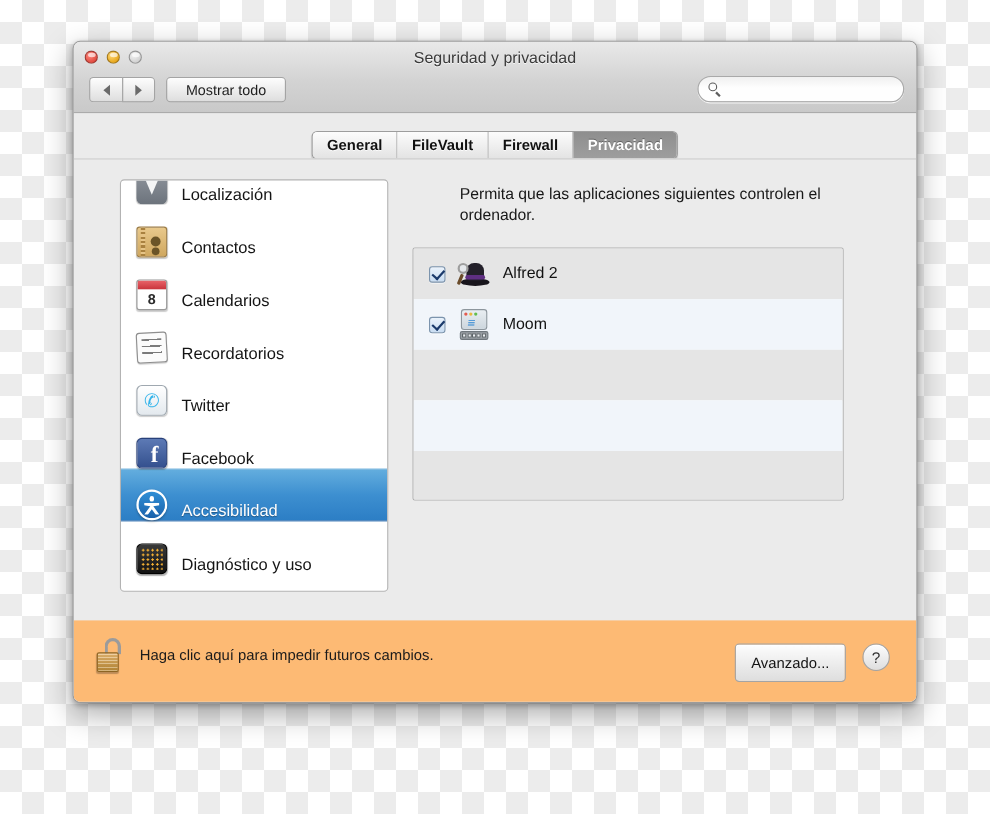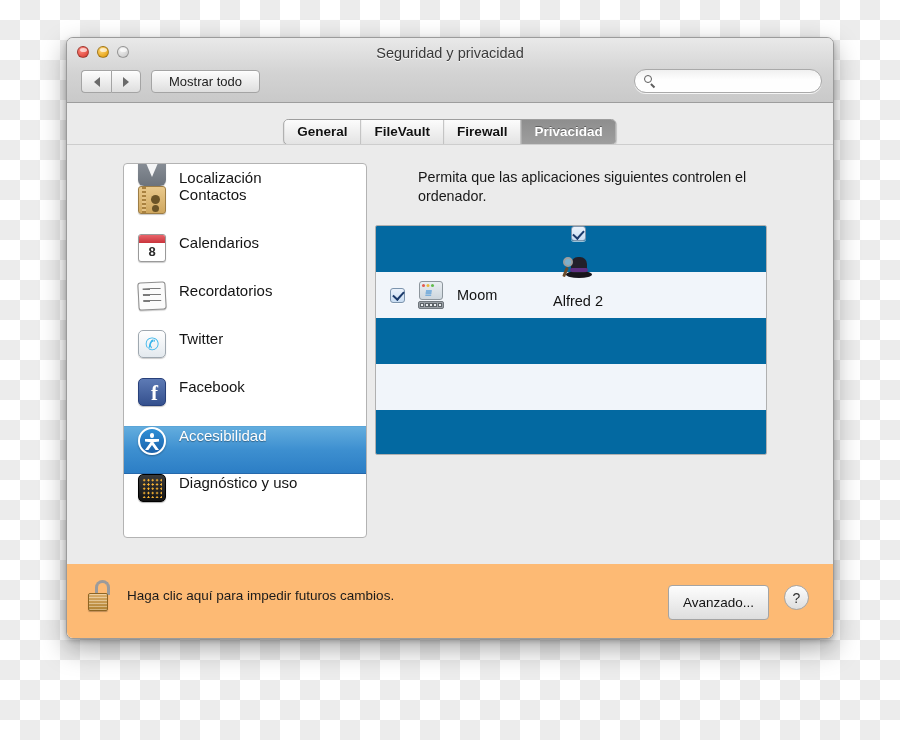--- a/index.html
+++ b/index.html
@@ -206,33 +206,33 @@
   .content {
     position: relative;
     height: 497px;
     background: #ebebeb;
     border-top: 1px solid #cdcdcd;
   }
 
   
   .sidebar {
     position: absolute;
-    left: 56px;
+    left: 42px;
     top: 18px;
     width: 244px;
     height: 375px;
     background: #ffffff;
     border: 1px solid #b3b3b3;
     border-radius: 4px;
     overflow: hidden;
     box-sizing: border-box;
   }
   .side-item {
     display: flex;
-    align-items: flex-start;
+    align-items: flex-end;
     height: 48px;
     padding-left: 14px;
     gap: 13px;
     box-sizing: border-box;
   }
   .side-item.clipped { height: 22px; align-items: flex-end; overflow: hidden; }
   .side-item .lbl {
     font-size: 15px;
     color: #141414;
   }
@@ -414,21 +414,21 @@
     overflow: hidden;
   }
   .approw {
     display: flex;
     align-items: center;
     height: 46px;
     padding-left: 14px;
     gap: 11px;
     box-sizing: border-box;
   }
-  .approw.odd { background: #0369a1; flex-direction: column; }
+  .approw.odd { background: #e5e5e5; }
   .approw.even { background: #f1f5fa; }
   .chk {
     width: 15px; height: 15px;
     border: 1px solid #7c94ad;
     border-radius: 3px;
     background: linear-gradient(to bottom, #eaf2fb, #c9ddf2);
     box-sizing: border-box;
     position: relative;
     flex: none;
     box-shadow: 0 1px 0 rgba(255,255,255,0.6);

